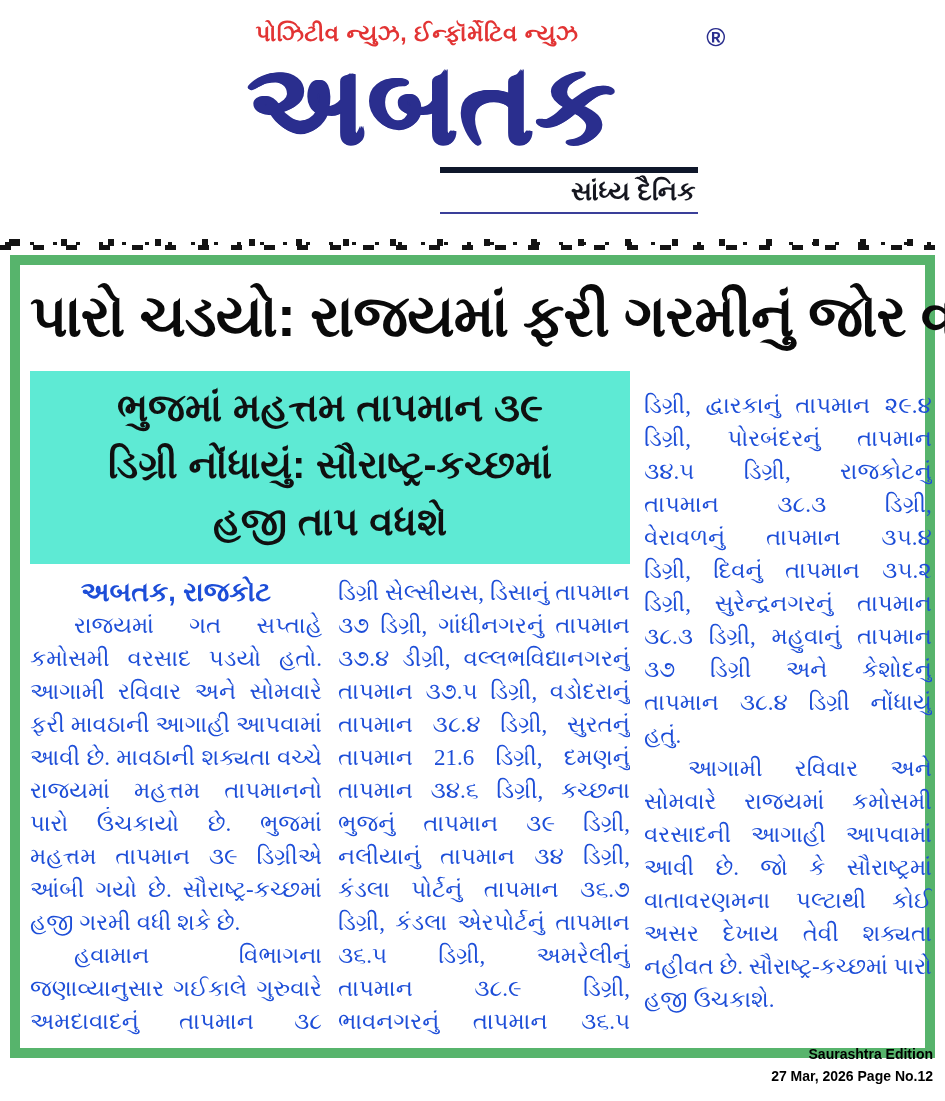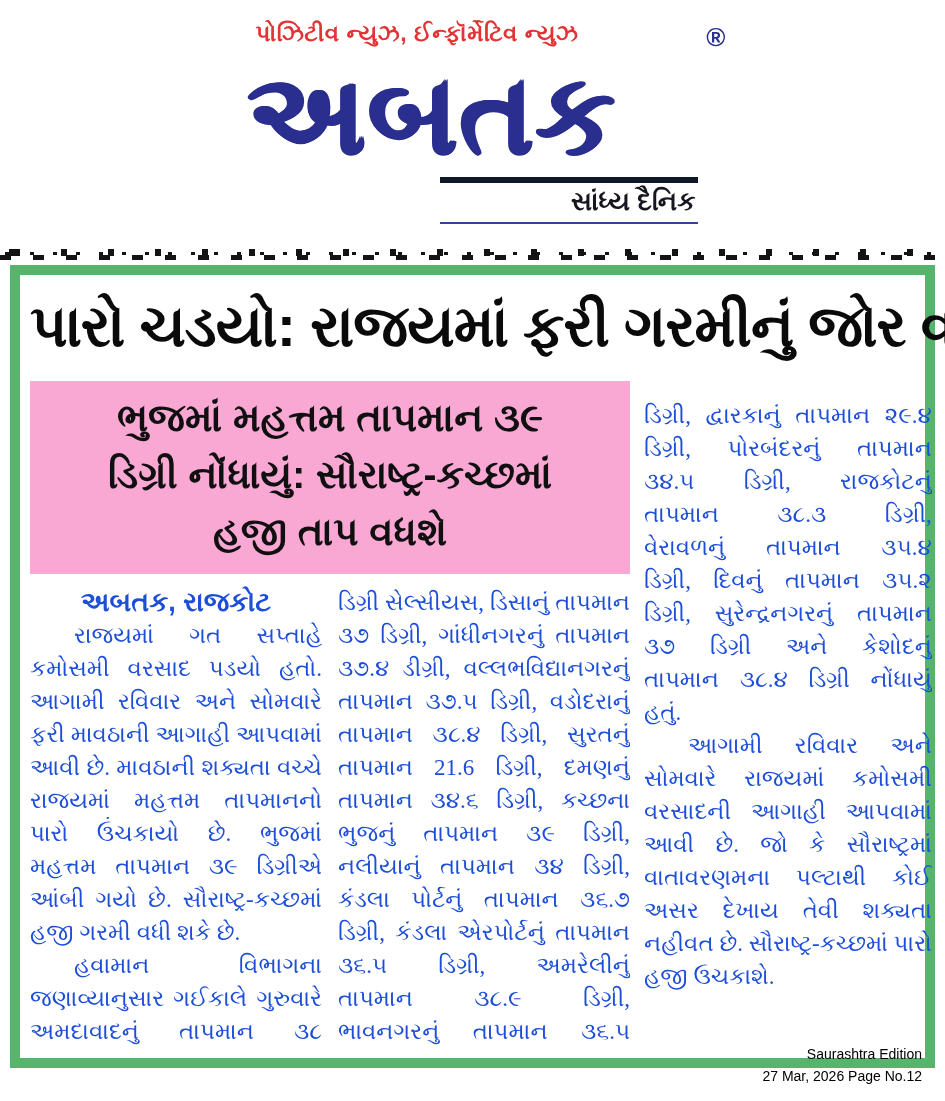--- a/index.html
+++ b/index.html
@@ -26,21 +26,21 @@
     letter-spacing: 0.5px;
     padding-left: 8px;
   }
   .logo {
     color: #2a2e8e;
     font-size: 112px;
     font-weight: 900;
     line-height: 1.0;
     letter-spacing: 2px;
     text-shadow: 1.5px 0 0 #2a2e8e, -1.5px 0 0 #2a2e8e, 0 1px 0 #2a2e8e;
-    margin-top: 12px;
+    margin-top: 2px;
     white-space: nowrap;
   }
   .reg-mark {
     position: absolute;
     top: 22px;
     right: -28px;
     font-size: 26px;
     color: #2a2e8e;
     font-weight: bold;
   }
@@ -90,21 +90,21 @@
   }
 
   .content {
     display: grid;
     grid-template-columns: 600px 1fr;
     column-gap: 14px;
     margin: 0 2px;
   }
 
   .subhead-box {
-    background: #f9a8d4;
+    background: #5eead4;
     padding: 8px 4px 14px 4px;
     margin-bottom: 12px;
   }
   .subhead-line {
     text-align: center;
     font-weight: 800;
     font-size: 39px;
     line-height: 57px;
     color: #101010;
   }
@@ -133,27 +133,27 @@
     text-align: center;
     font-weight: 700;
     font-size: 27px;
     padding-left: 0;
   }
   .col-right { margin-top: 18px; }
 
   
   .footer {
     position: absolute;
-    right: 23px;
+    right: 12px;
     bottom: 14px;
     text-align: right;
     font-size: 14px;
     line-height: 22px;
     color: #000;
-    font-weight: 400;
+    font-weight: 700;
   }
 </style>
 </head>
 <body>
 
 <div class="masthead">
   <div class="tagline">પોઝિટીવ ન્યુઝ, ઈન્ફૉર્મેટિવ ન્યુઝ</div>
   <div class="logo">અબતક</div>
   <span class="reg-mark">®</span>
   <div class="sub-block">સાંધ્ય દૈનિક</div>
@@ -217,20 +217,21 @@
 
     <div class="bodycol col-right">
 
     <div class="line">ડિગ્રી, દ્વારકાનું તાપમાન ૨૯.૪</div>
         <div class="line">ડિગ્રી, પોરબંદરનું તાપમાન</div>
         <div class="line">૩૪.૫ ડિગ્રી, રાજકોટનું</div>
         <div class="line">તાપમાન ૩૮.૩ ડિગ્રી,</div>
         <div class="line">વેરાવળનું તાપમાન ૩૫.૪</div>
         <div class="line">ડિગ્રી, દિવનું તાપમાન ૩૫.૨</div>
         <div class="line">ડિગ્રી, સુરેન્દ્રનગરનું તાપમાન</div>
+        <div class="line">૩૮.૩ ડિગ્રી, મહુવાનું તાપમાન</div>
         <div class="line">૩૭ ડિગ્રી અને કેશોદનું</div>
         <div class="line">તાપમાન ૩૮.૪ ડિગ્રી નોંધાયું</div>
         <div class="line end">હતું.</div>
         <div class="line ind">આગામી રવિવાર અને</div>
         <div class="line">સોમવારે રાજયમાં કમોસમી</div>
         <div class="line">વરસાદની આગાહી આપવામાં</div>
         <div class="line">આવી છે. જો કે સૌરાષ્ટ્રમાં</div>
         <div class="line">વાતાવરણમના પલ્ટાથી કોઈ</div>
         <div class="line">અસર દેખાય તેવી શક્યતા</div>
         <div class="line">નહીવત છે. સૌરાષ્ટ્ર-કચ્છમાં પારો</div>

